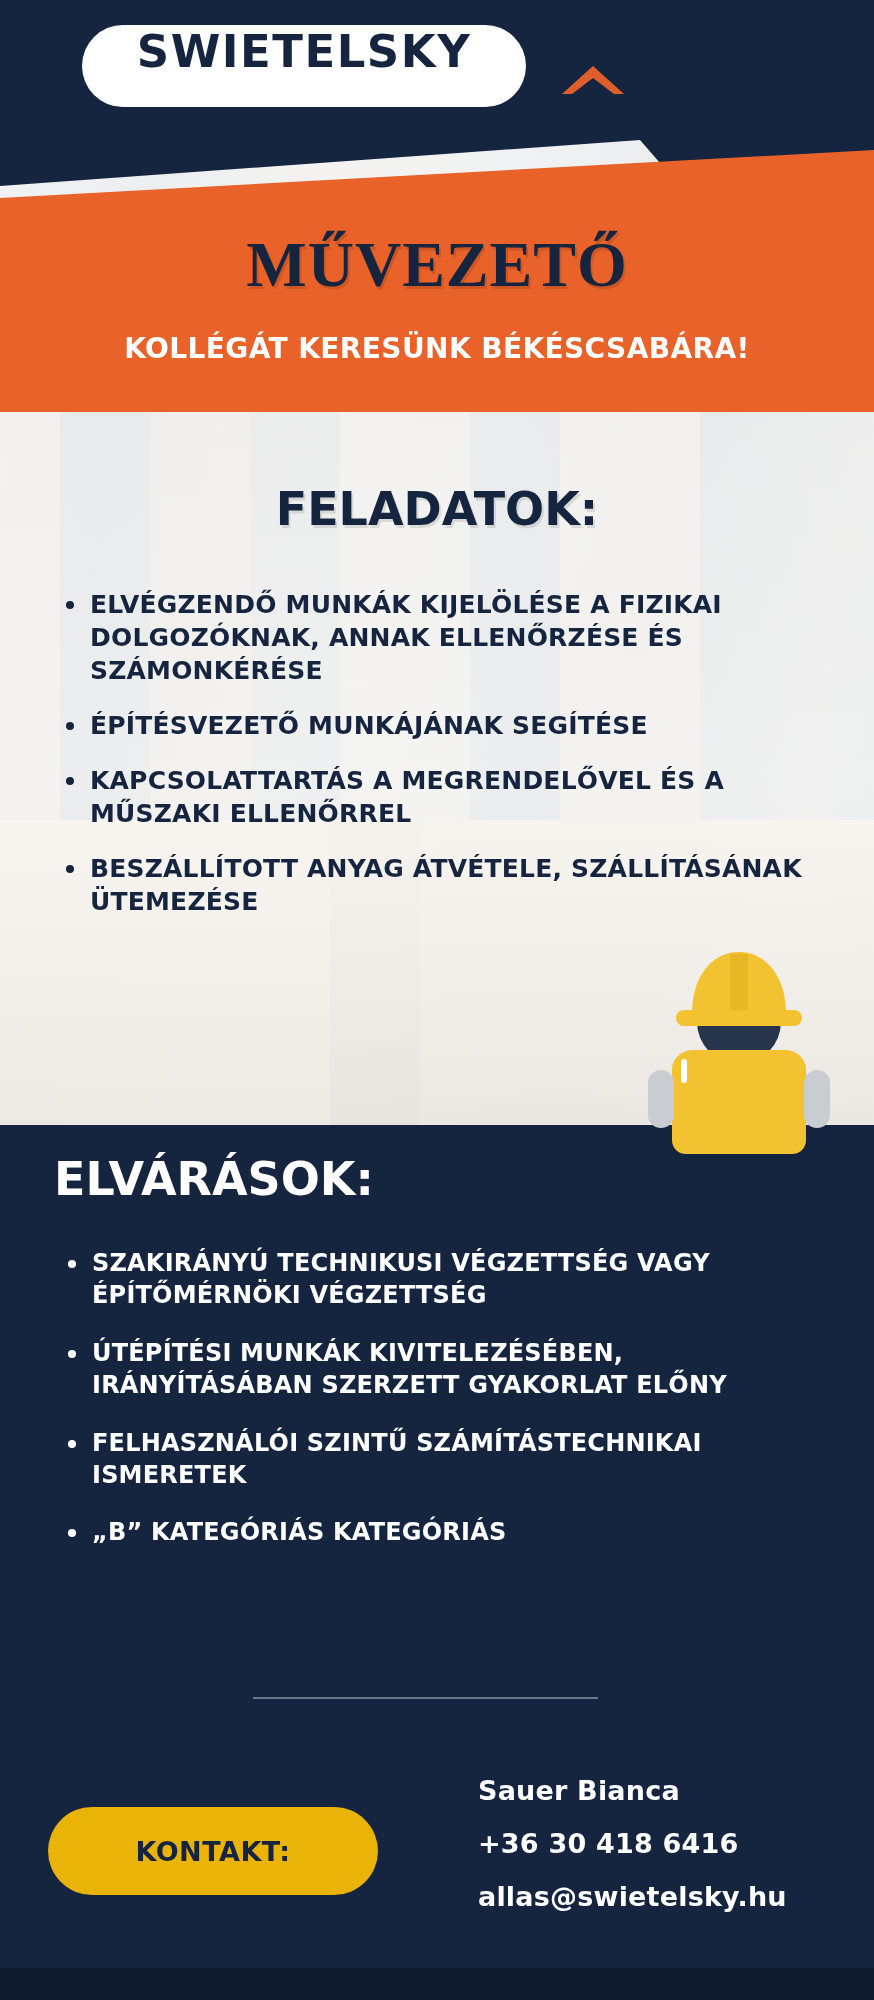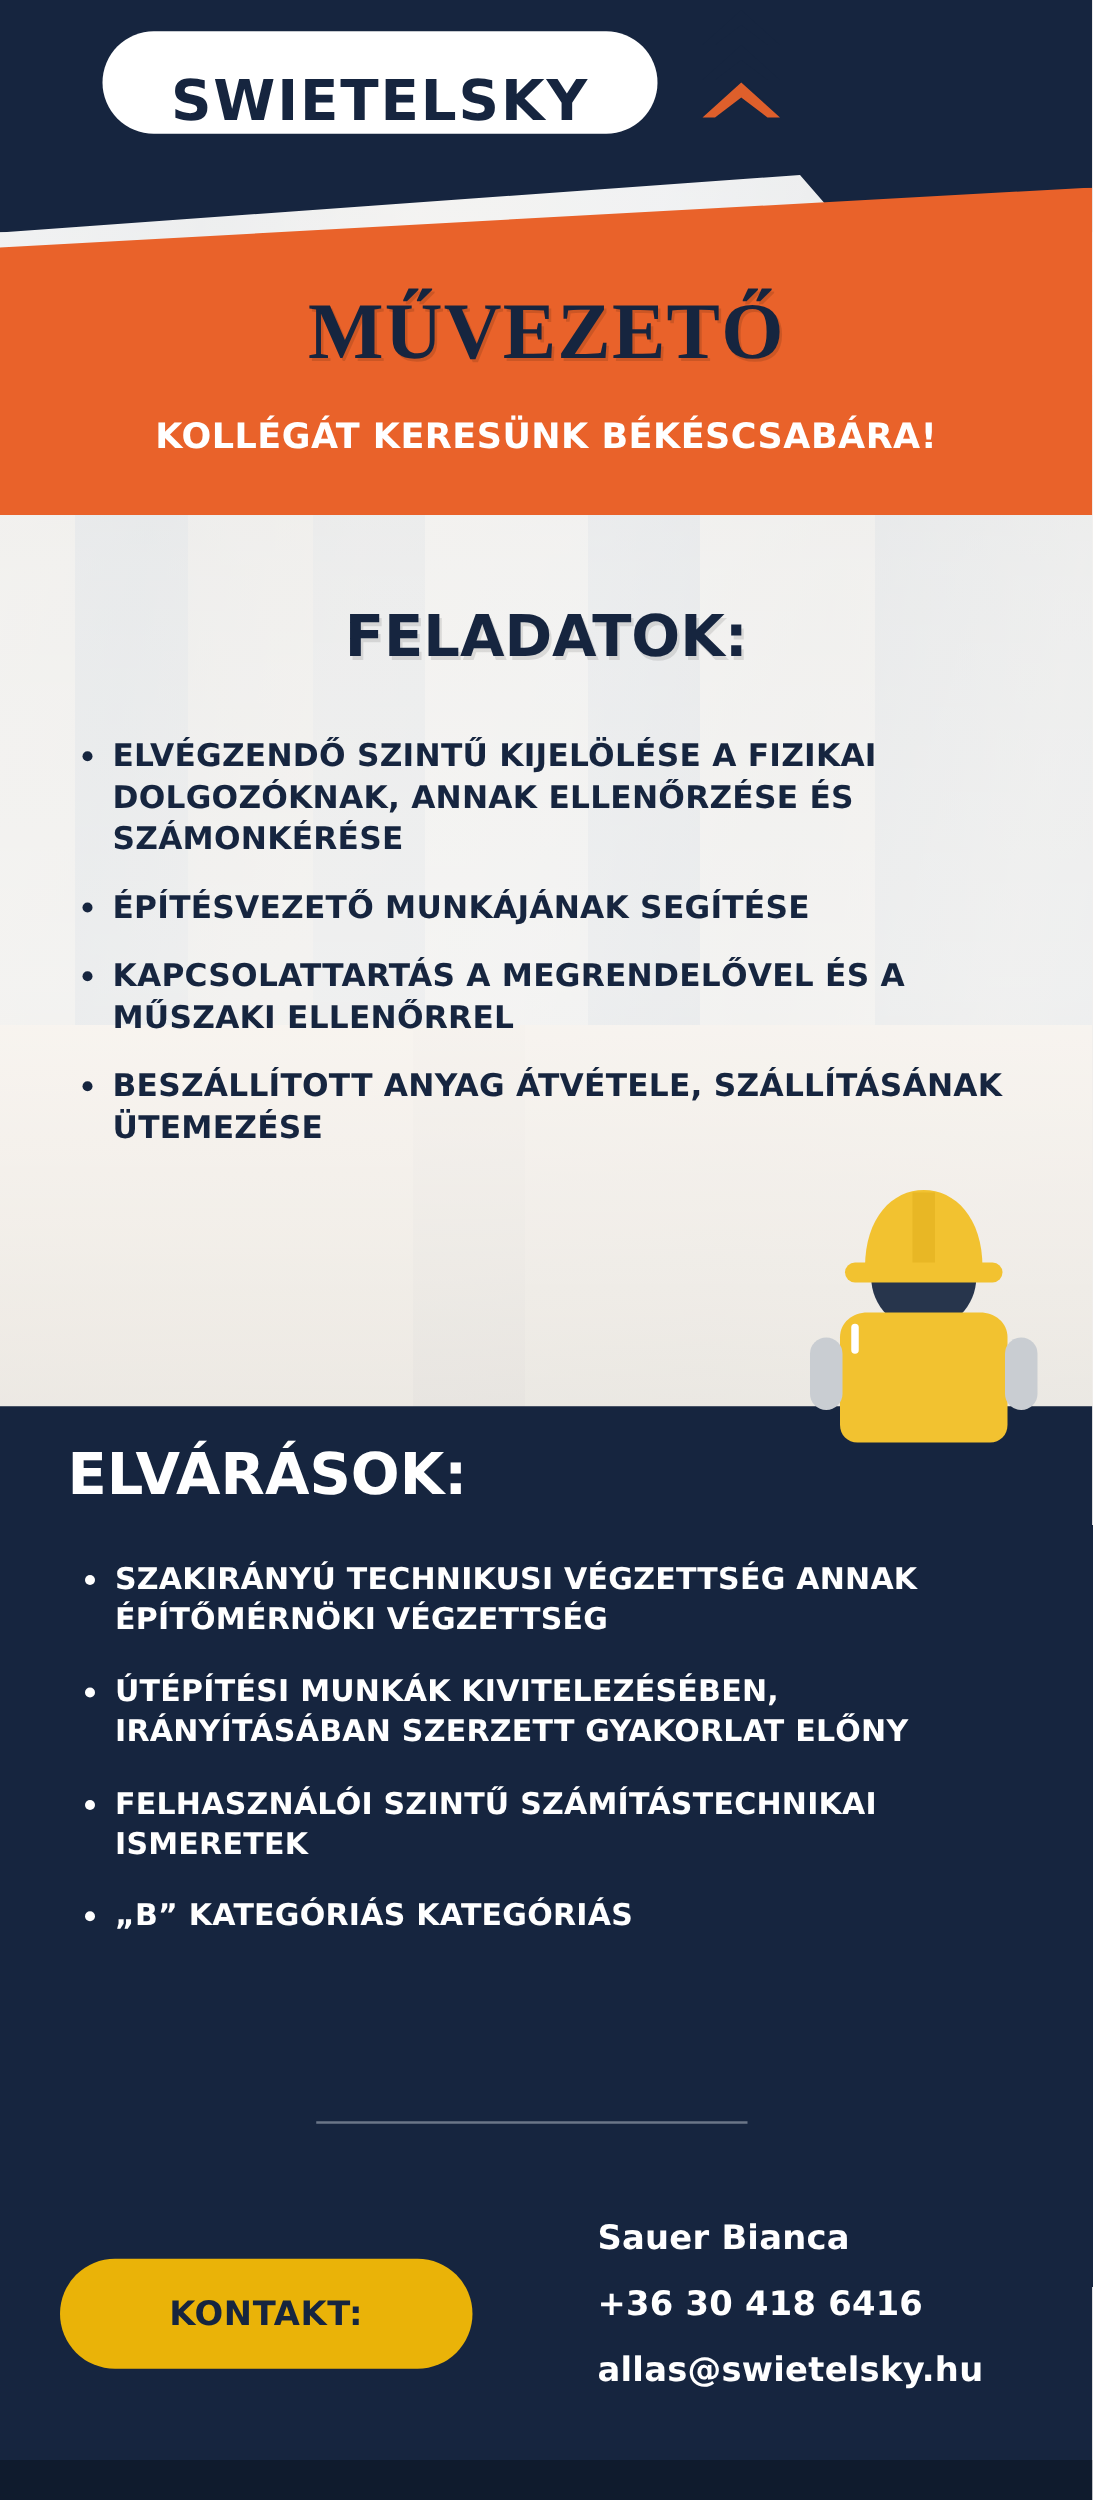--- a/index.html
+++ b/index.html
@@ -62,21 +62,21 @@
     background: #16253f;
     clip-path: polygon(0 0, 874px 0, 874px 186px, 680px 186px, 640px 140px, 0 186px);
   }
   .logo-pill {
     position: absolute;
     left: 82px; top: 25px;
     width: 444px; height: 82px;
     background: #ffffff;
     border-radius: 41px;
     display: flex;
-    align-items: flex-end;
+    align-items: flex-start;
     justify-content: center;
   }
   .logo-text {
     font-family: "DejaVu Sans", sans-serif;
     font-weight: 700;
     font-size: 45px;
     letter-spacing: 1.5px;
     color: #16253f;
   }
 
@@ -277,21 +277,21 @@
   <div class="logo-pill">
     <span class="logo-text">SWIETELSKY</span>
   </div>
 
   <div class="title-band"></div>
   <div class="job-title">MŰVEZETŐ</div>
   <div class="job-subtitle">KOLLÉGÁT KERESÜNK BÉKÉSCSABÁRA!</div>
 
   <div class="tasks-heading">FELADATOK:</div>
   <ul class="tasks-list">
-    <li>ELVÉGZENDŐ SZINTŰ KIJELÖLÉSE A FIZIKAI DOLGOZÓKNAK, ANNAK ELLENŐRZÉSE ÉS SZÁMONKÉRÉSE</li>
+    <li>ELVÉGZENDŐ MUNKÁK KIJELÖLÉSE A FIZIKAI DOLGOZÓKNAK, ANNAK ELLENŐRZÉSE ÉS SZÁMONKÉRÉSE</li>
     <li>ÉPÍTÉSVEZETŐ MUNKÁJÁNAK SEGÍTÉSE</li>
     <li>KAPCSOLATTARTÁS A MEGRENDELŐVEL ÉS A MŰSZAKI ELLENŐRREL</li>
     <li>BESZÁLLÍTOTT ANYAG ÁTVÉTELE, SZÁLLÍTÁSÁNAK ÜTEMEZÉSE</li>
   </ul>
 
   <div class="lower-band"></div>
 
   <div class="helmet">
     <svg width="250" height="230" viewBox="0 0 250 230">
 
@@ -305,21 +305,21 @@
       <path d="M58 140 C58 128 68 120 80 120 L170 120 C182 120 192 128 192 140 L192 210 C192 218 186 224 178 224 L72 224 C64 224 58 218 58 210 Z" fill="#f2c230"></path>
       <path d="M70 132 L70 150" stroke="#ffffff" stroke-width="6" stroke-linecap="round" fill="none"></path>
 
       <rect x="34" y="140" width="26" height="58" rx="13" fill="#c9cdd2"></rect>
       <rect x="190" y="140" width="26" height="58" rx="13" fill="#c9cdd2"></rect>
     </svg>
   </div>
 
   <div class="req-heading">ELVÁRÁSOK:</div>
   <ul class="req-list">
-    <li>SZAKIRÁNYÚ TECHNIKUSI VÉGZETTSÉG ANNAK ÉPÍTŐMÉRNÖKI VÉGZETTSÉG</li>
+    <li>SZAKIRÁNYÚ TECHNIKUSI VÉGZETTSÉG VAGY ÉPÍTŐMÉRNÖKI VÉGZETTSÉG</li>
     <li>ÚTÉPÍTÉSI MUNKÁK KIVITELEZÉSÉBEN, IRÁNYÍTÁSÁBAN SZERZETT GYAKORLAT ELŐNY</li>
     <li>FELHASZNÁLÓI SZINTŰ SZÁMÍTÁSTECHNIKAI ISMERETEK</li>
     <li>„B” KATEGÓRIÁS KATEGÓRIÁS</li>
   </ul>
 
   <div class="divider"></div>
 
   <button class="contact-btn">KONTAKT:</button>
 
   <div class="contact-info">

